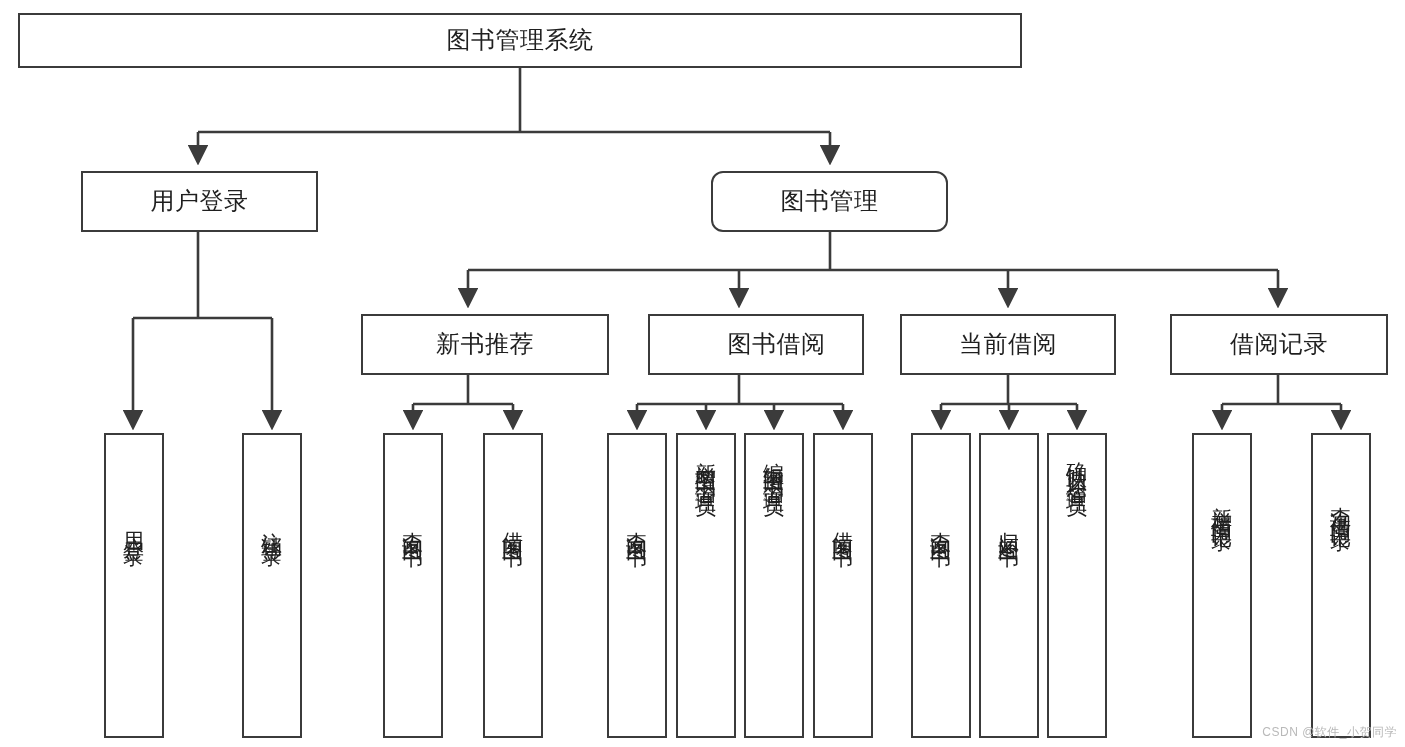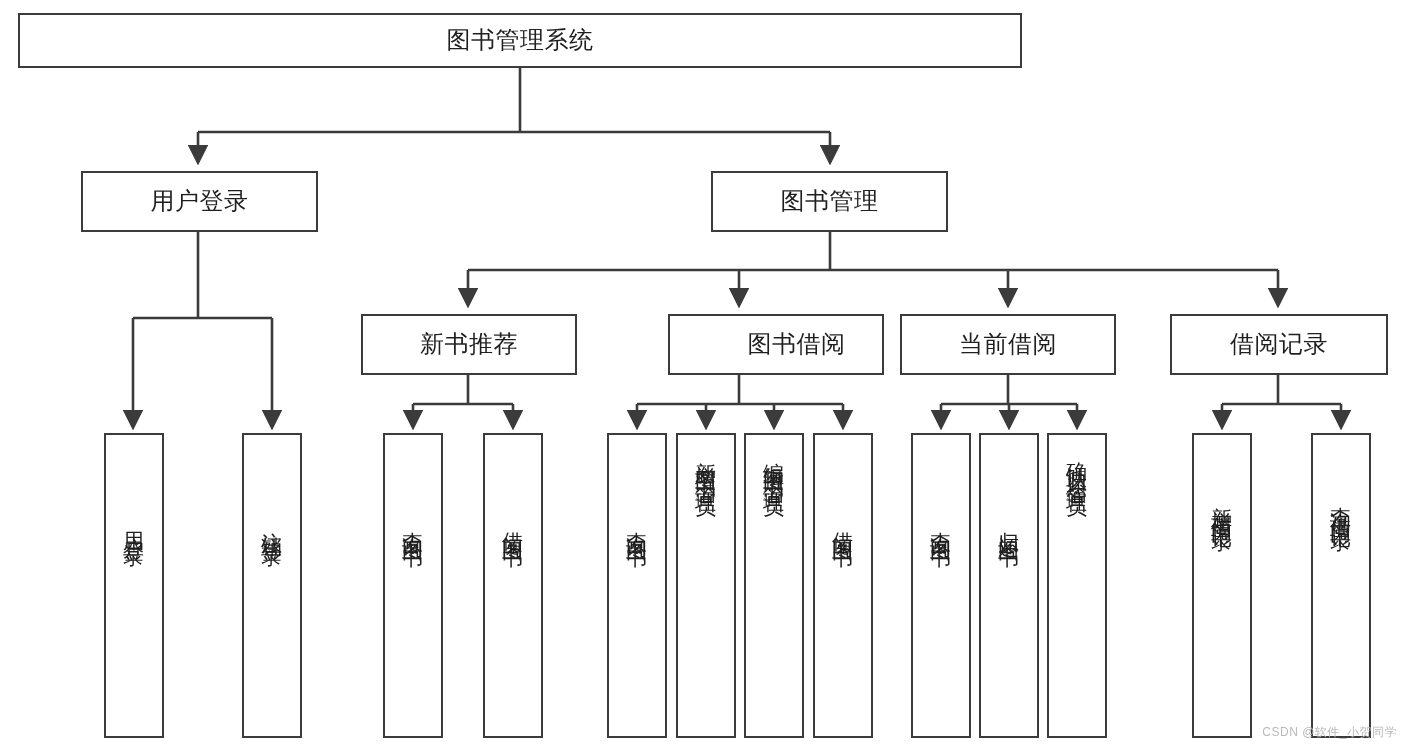--- a/index.html
+++ b/index.html
@@ -127,28 +127,28 @@
     </g>
   </svg>
 
   <div class="node" style="left:18px; top:13px; width:1004px; height:55px;">
     <span class="label">图书管理系统</span>
   </div>
 
   <div class="node" style="left:81px; top:171px; width:237px; height:61px;">
     <span class="label">用户登录</span>
   </div>
-  <div class="node" style="left:711px; top:171px; width:237px; height:61px;">
+  <div class="node" style="left:711px; top:171px; width:237px; height:61px;border-radius:12px;">
     <span class="label">图书管理</span>
   </div>
 
-  <div class="node" style="left:361px; top:314px; width:216px; height:61px;">
+  <div class="node" style="left:361px; top:314px; width:248px; height:61px;">
     <span class="label">新书推荐</span>
   </div>
-  <div class="node" style="left:668px; top:314px; width:216px; height:61px;padding-left:41px;">
+  <div class="node" style="left:648px; top:314px; width:216px; height:61px;padding-left:41px;">
     <span class="label">图书借阅</span>
   </div>
   <div class="node" style="left:1170px; top:314px; width:218px; height:61px;">
     <span class="label">借阅记录</span>
   </div>
   <div class="node" style="left:900px; top:314px; width:216px; height:61px;">
     <span class="label">当前借阅</span>
   </div>
 
   <div class="node vertical mid" style="left:104px; top:433px; width:60px; height:305px;">

